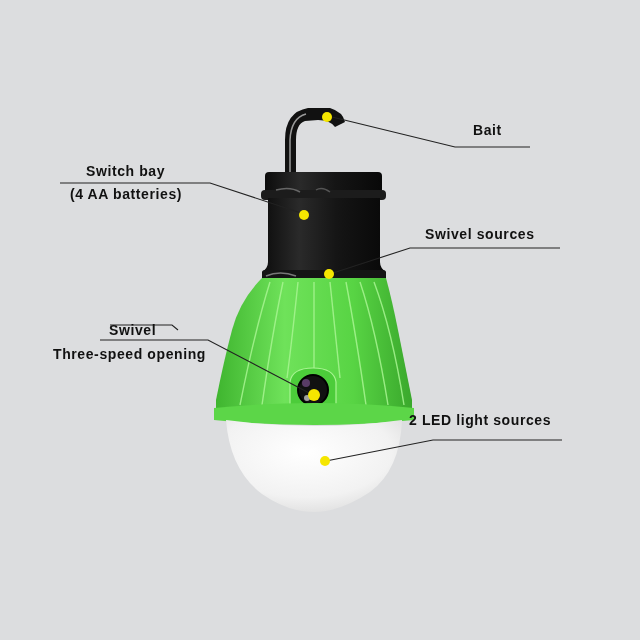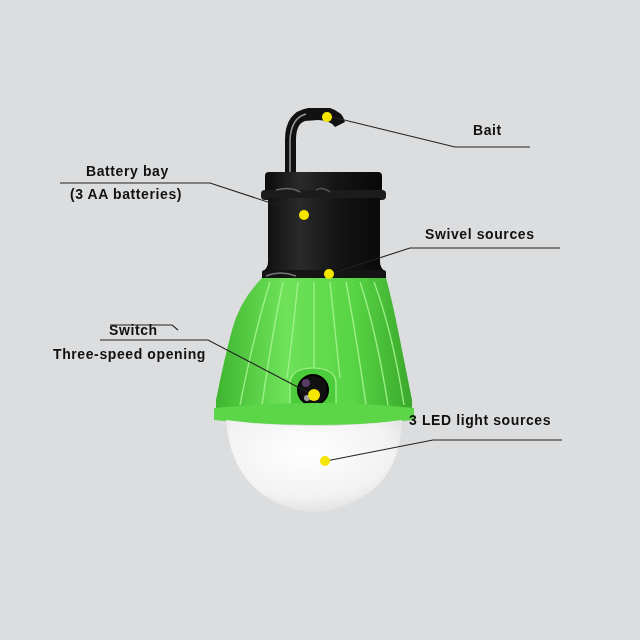--- a/index.html
+++ b/index.html
@@ -87,18 +87,18 @@
   <g fill="#f5e600">
     <circle cx="327" cy="117" r="5"></circle>
     <circle cx="304" cy="215" r="5"></circle>
     <circle cx="329" cy="274" r="5"></circle>
     <circle cx="314" cy="395" r="6"></circle>
     <circle cx="325" cy="461" r="5"></circle>
   </g>
 </svg>
 
 <div class="label" style="left:473px; top:122px;">Bait</div>
-<div class="label" style="left:86px; top:163px;">Battery bay</div>
-<div class="label" style="left:70px; top:186px;">(3 AA batteries)</div>
+<div class="label" style="left:86px; top:163px;">Switch bay</div>
+<div class="label" style="left:70px; top:186px;">(4 AA batteries)</div>
 <div class="label" style="left:425px; top:226px;">Swivel sources</div>
-<div class="label" style="left:109px; top:322px;">Switch</div>
+<div class="label" style="left:109px; top:322px;">Swivel</div>
 <div class="label" style="left:53px; top:346px;">Three-speed opening</div>
-<div class="label" style="left:409px; top:412px;">3 LED light sources</div>
+<div class="label" style="left:409px; top:412px;">2 LED light sources</div>
 
 </body></html>

